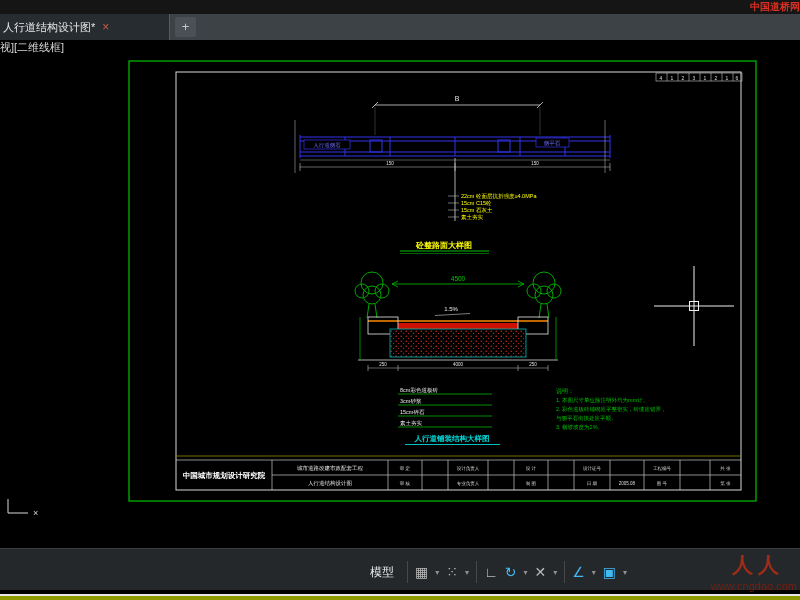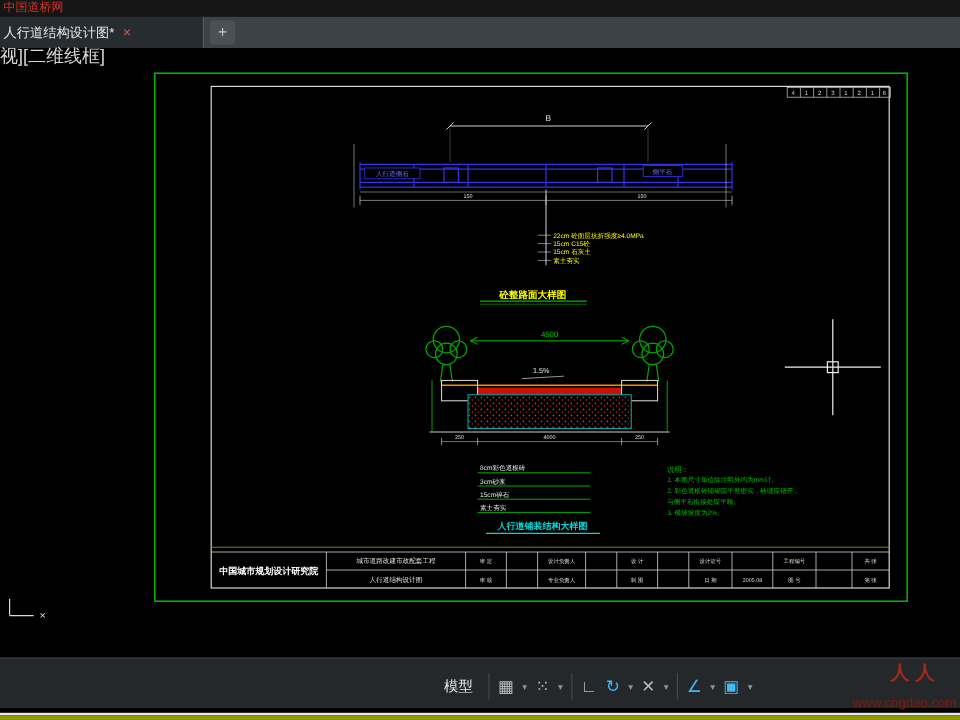--- a/index.html
+++ b/index.html
@@ -1,39 +1,39 @@
 <!DOCTYPE html>
 <html><head>
 <meta charset="utf-8">
 <style>
   html,body{margin:0;padding:0;background:#000;}
   #root{position:relative;width:800px;height:600px;background:#000;overflow:hidden;
         font-family:"Liberation Sans","DejaVu Sans",sans-serif;}
   svg{font-family:inherit;}
   
   .topbar{position:absolute;top:0;left:0;width:800px;height:14px;background:#151515;}
-  .brand{color:#d93025;font-size:10px;line-height:14px;padding-left:3px;font-weight:normal;}
+  .brand{color:#d93025;font-size:10px;line-height:14px;padding-left:3px;font-weight:bold;text-align:right;}
   .tabbar{position:absolute;top:14px;left:0;width:800px;height:26px;background:#3c4246;}
   .doctab{position:absolute;left:0;top:0;width:170px;height:26px;background:#272c30;
           display:flex;align-items:center;color:#e6e6e6;font-size:11px;padding-left:3px;
           box-sizing:border-box;border-right:1px solid #565b5e;}
   .tabclose{color:#d05848;margin-left:7px;font-size:12px;cursor:default;}
   .newtab{position:absolute;left:175px;top:3px;width:21px;height:20px;background:#4a5156;
           color:#c8c8c8;text-align:center;line-height:20px;font-size:13px;border-radius:2px;}
-  .vplabel{position:absolute;top:40px;left:0;height:15px;color:#d8d8d8;font-size:15px;line-height:15px;}
+  .vplabel{position:absolute;top:40px;left:0;height:15px;color:#d8d8d8;font-size:11px;line-height:15px;}
   .canvas{position:absolute;top:55px;left:0;width:723px;height:493px;background:#000;}
   
   .statusbar{position:absolute;top:548px;left:0;width:800px;height:42px;background:#24282b;
              border-top:1px solid #3a3f42;box-sizing:border-box;}
   .sbicons{position:absolute;left:364px;top:0;height:46px;display:flex;align-items:center;gap:7px;}
   .modelbtn{color:#e8e8e8;font-size:12px;background:none;border:none;padding:4px 6px;font-family:inherit;}
   .icon{font-size:14px;color:#b8b8b8;} .icon.blue{color:#41b9f4;}
   .caret{font-size:8px;color:#909090;}
   .sep{width:1px;height:22px;background:#45494c;}
-  .logofigs{position:absolute;right:16px;top:551px;color:#a22a18;font-size:16px;font-weight:bold;letter-spacing:5px;z-index:5;}
+  .logofigs{position:absolute;right:16px;top:551px;color:#a22a18;font-size:21px;font-weight:bold;letter-spacing:5px;z-index:5;}
   .site{position:absolute;right:3px;top:580px;color:#7c1d0d;font-size:11px;font-weight:normal;z-index:6;}
   .stripw{position:absolute;top:594px;left:0;width:800px;height:2px;background:#e8e8e8;}
   .stripy{position:absolute;top:596px;left:0;width:800px;height:4px;background:#8f9a00;}
 </style>
 </head>
 <body>
 
 <div id="root">
 
   <div class="topbar">

